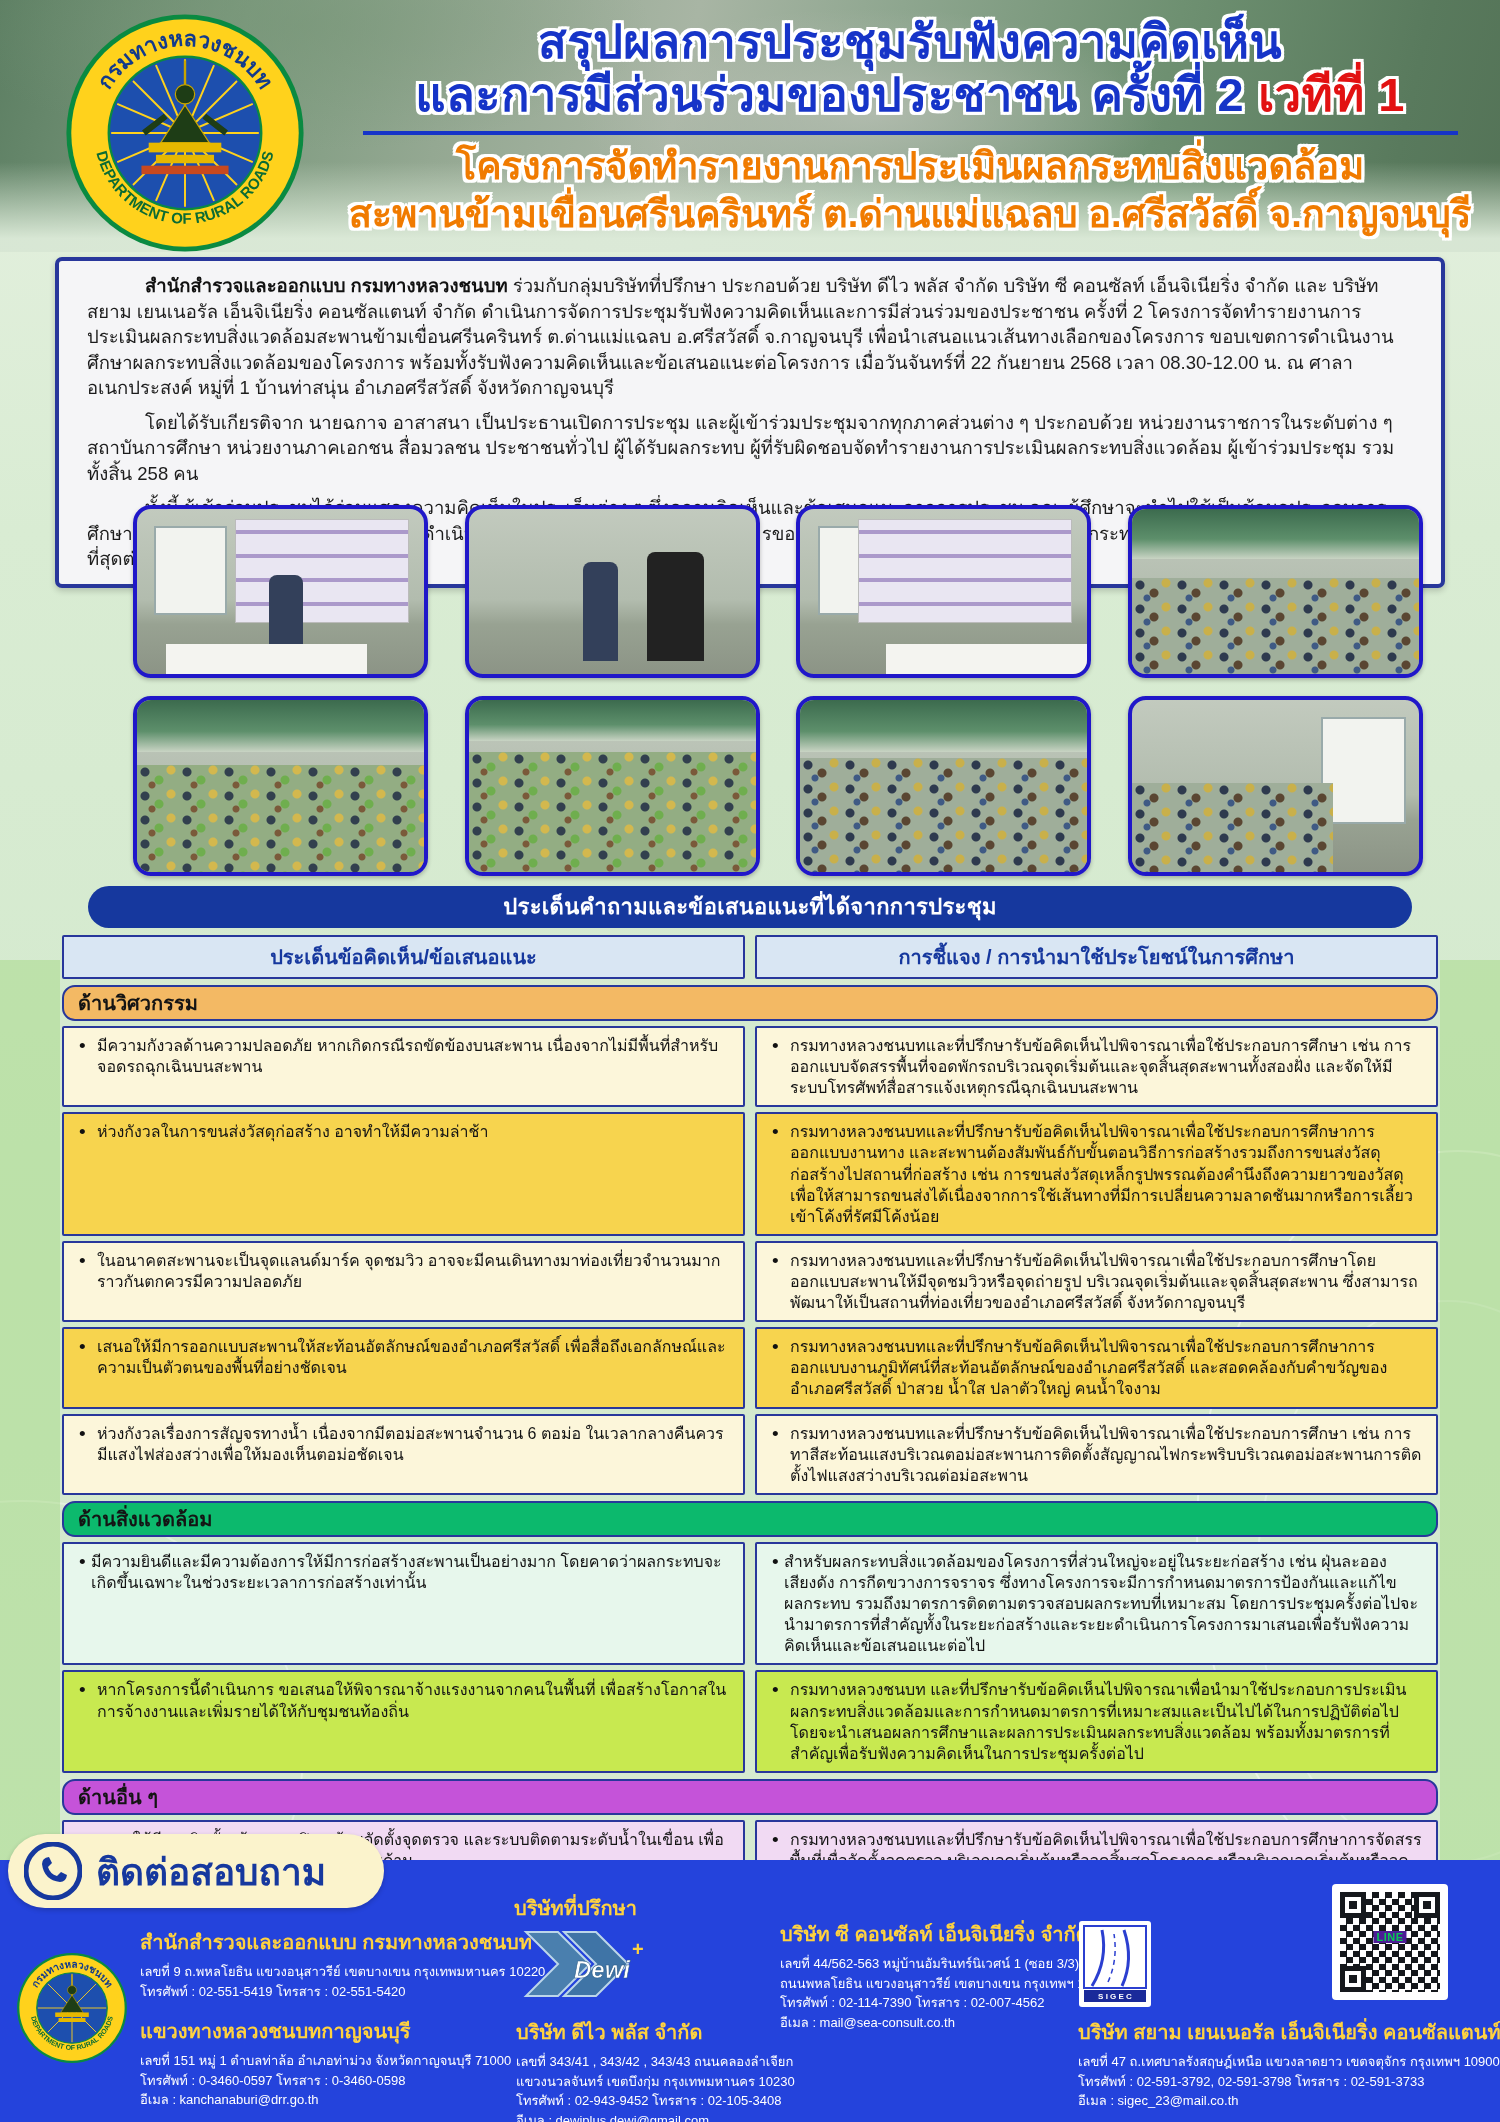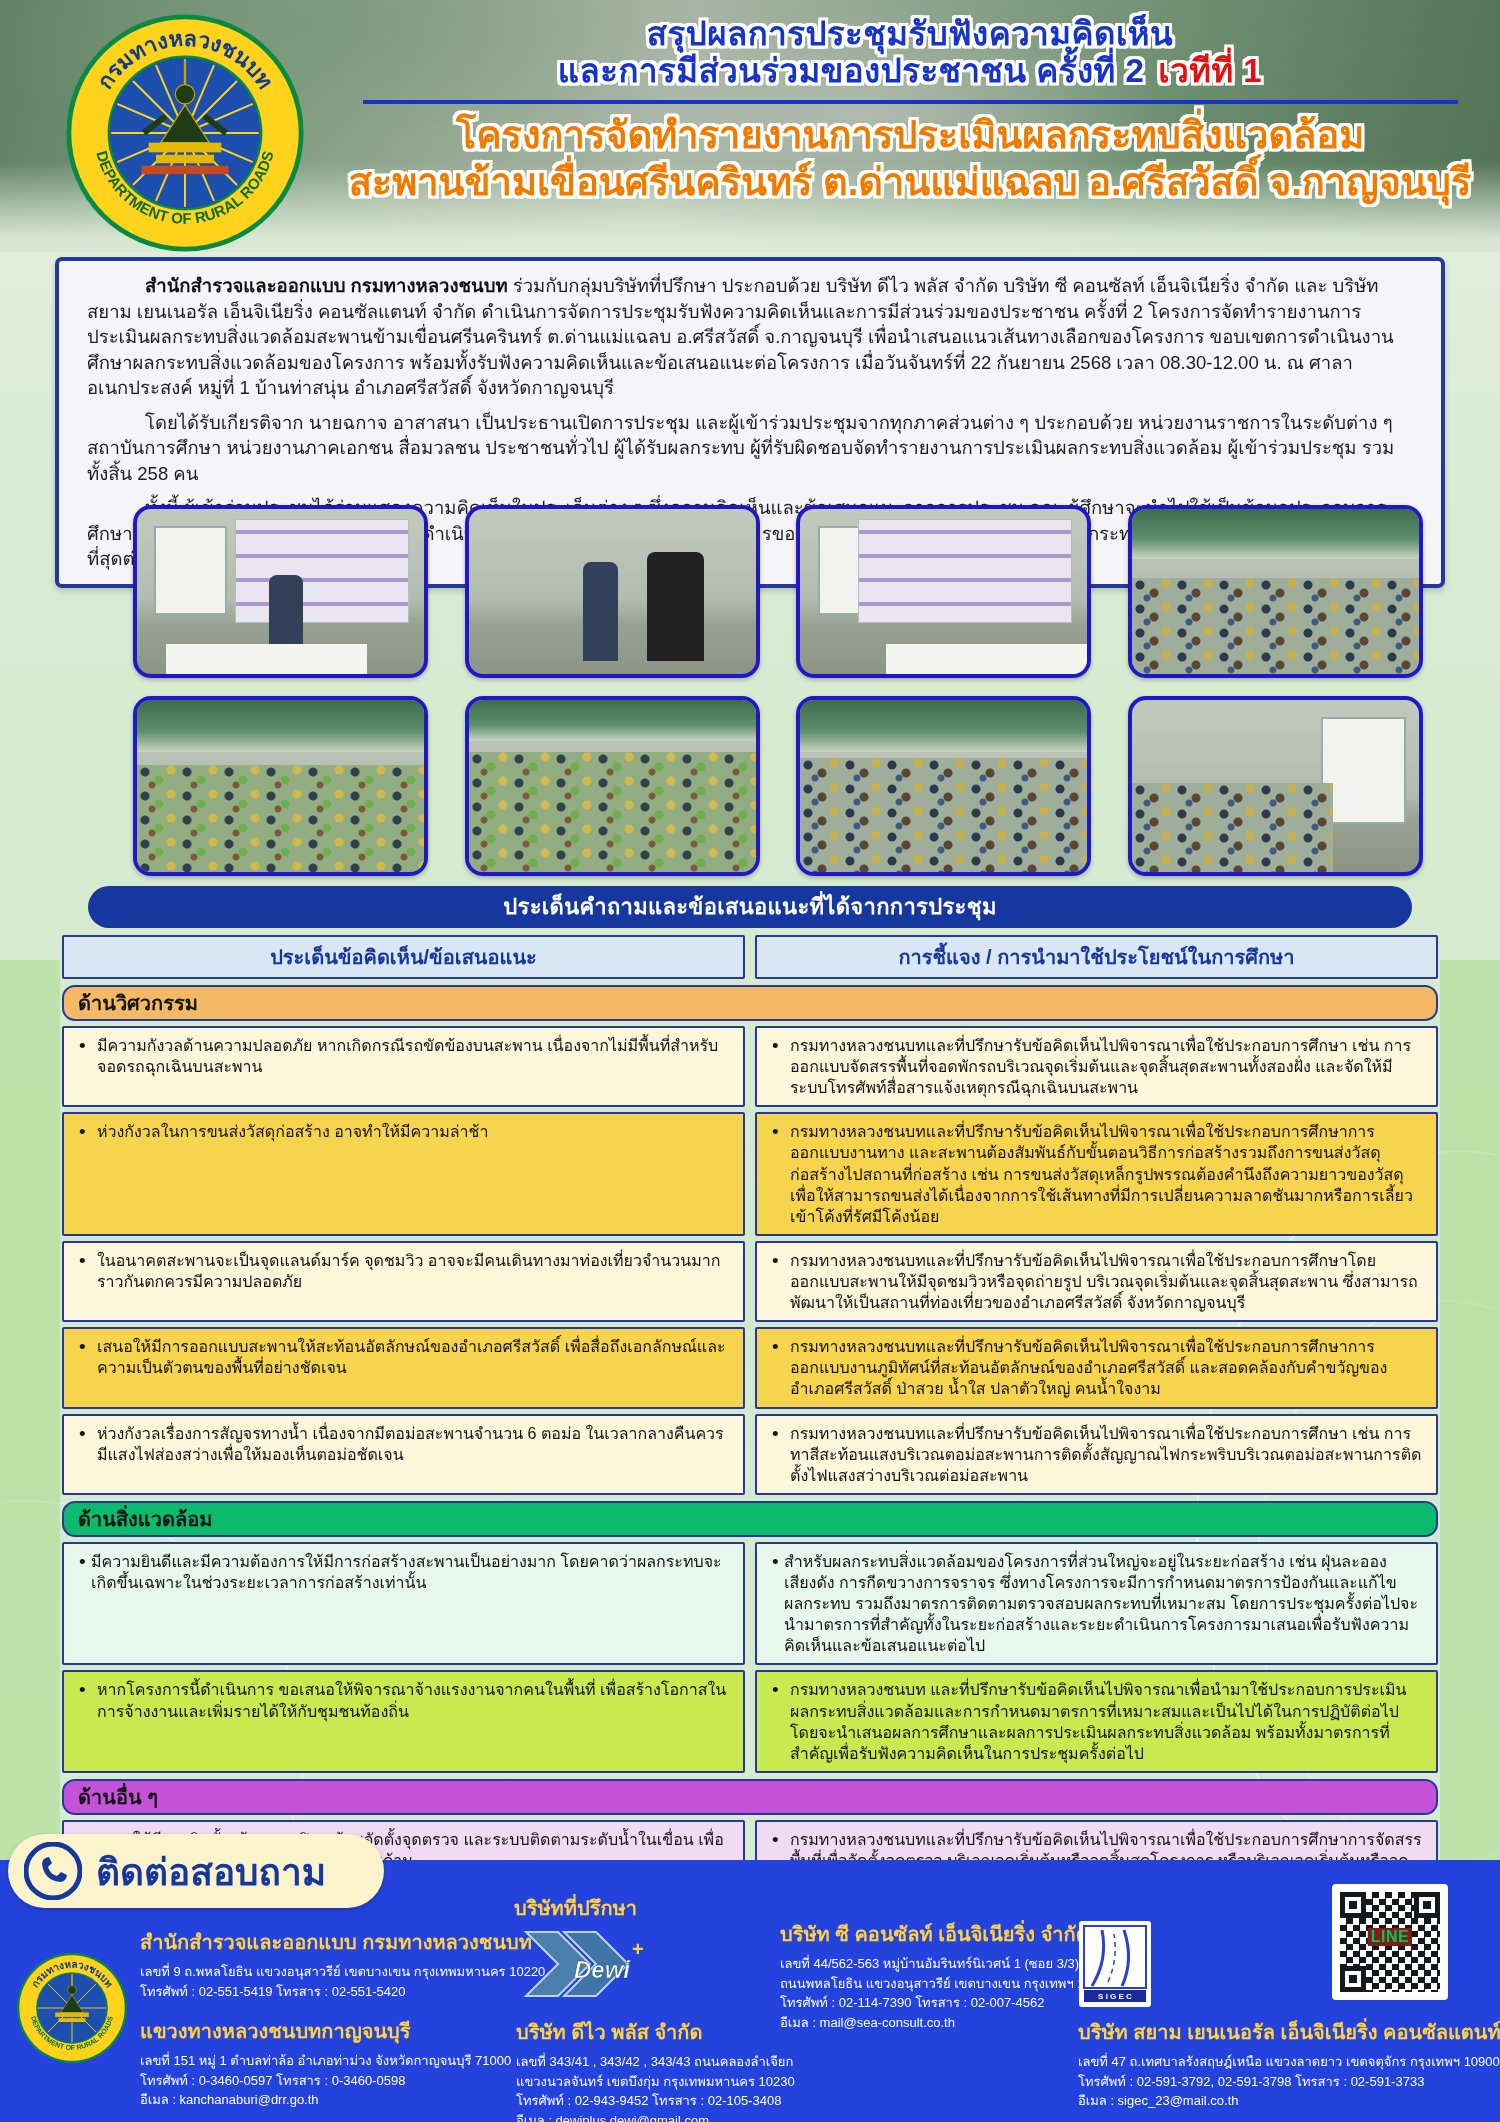--- a/index.html
+++ b/index.html
@@ -18,21 +18,21 @@
   .hdr{position:absolute;left:0;top:0;width:1500px;height:252px;
     background:
       radial-gradient(ellipse 420px 150px at 58% 45%, rgba(190,195,185,.7), transparent 70%),
       radial-gradient(ellipse 500px 180px at 20% 10%, rgba(120,150,120,.6), transparent 70%),
       linear-gradient(103deg,#5d7f63 0%,#7c9a7e 16%,#94a892 30%,#a8b5a4 45%,#8ea68f 58%,#6e9071 76%,#597a5d 92%,#547357 100%);}
   .hdr::after{content:"";position:absolute;left:0;bottom:0;width:100%;height:90px;
       background:linear-gradient(180deg,rgba(222,236,218,0) 0%,rgba(222,236,218,.95) 85%);}
   .drr-logo{display:block;}
   .logo-hd{position:absolute;left:64px;top:12px;width:242px;height:242px;z-index:3;}
   .titles{position:absolute;left:340px;top:16px;width:1140px;text-align:center;z-index:3;}
-  .t-main{font-weight:800;font-size:33px;line-height:1.12;color:#1634c8;letter-spacing:.5px;
+  .t-main{font-weight:800;font-size:47px;line-height:1.12;color:#1634c8;letter-spacing:.5px;
     text-shadow:-3px -3px 0 #fff,3px -3px 0 #fff,-3px 3px 0 #fff,3px 3px 0 #fff,0 -3px 0 #fff,0 3px 0 #fff,-3px 0 0 #fff,3px 0 0 #fff;}
   .t-red{color:#e21212;margin-left:14px;}
   .t-div{height:4px;background:#1634c8;margin:10px auto 8px auto;width:1095px;}
   .t-sub{font-weight:800;font-size:38px;line-height:1.25;color:#f07b00;
     text-shadow:-3px -3px 0 #fff,3px -3px 0 #fff,-3px 3px 0 #fff,3px 3px 0 #fff,0 -3px 0 #fff,0 3px 0 #fff,-3px 0 0 #fff,3px 0 0 #fff;}
 
   
   .intro{position:absolute;left:55px;top:257px;width:1390px;box-sizing:border-box;z-index:2;
     background:#f5f5f7;border:4px solid #28379b;border-radius:7px;padding:12px 28px 12px 28px;
     box-shadow:0 3px 6px rgba(0,0,0,.18);}
@@ -103,22 +103,22 @@
   .col2{left:516px;top:58px;width:255px;}
   .col3{left:780px;top:58px;width:290px;}
   .col4{left:1078px;top:58px;width:420px;}
   .logo-box{height:92px;display:flex;align-items:center;margin-bottom:6px;}
   
   .qr{position:absolute;right:52px;top:24px;width:116px;height:116px;background:#fff;border-radius:4px;padding:6px;box-sizing:border-box;}
   .qr-mod{position:absolute;inset:8px;background:repeating-conic-gradient(#15181c 0% 25%,#ffffff 0% 50%);background-size:13px 13px;}
   .qr-f{position:absolute;width:26px;height:26px;border:5px solid #15181c;background:#fff;box-sizing:border-box;}
   .qr-f::after{content:"";position:absolute;left:4px;top:4px;width:8px;height:8px;background:#15181c;}
   .qr-f.tl{left:8px;top:8px;} .qr-f.tr{right:8px;top:8px;} .qr-f.bl{left:8px;bottom:8px;}
-  .qr-label{position:absolute;left:50%;top:46%;transform:translate(-50%,-50%);background:#7f1d1d;color:#06c755;
-    font-weight:800;font-size:16px;padding:0 3px;letter-spacing:.5px;}
+  .qr-label{position:absolute;left:50%;top:46%;transform:translate(-50%,-50%);background:#4c1d95;color:#06c755;
+    font-weight:800;font-size:11px;padding:0 3px;letter-spacing:.5px;}
 </style>
 </head>
 <body>
 
 <div class="page">
   <div class="deco d1"></div>
   <div class="deco d2"></div>
   <div class="deco d3"></div>
   <div class="side-band l"></div>
   <div class="side-band r"></div>

